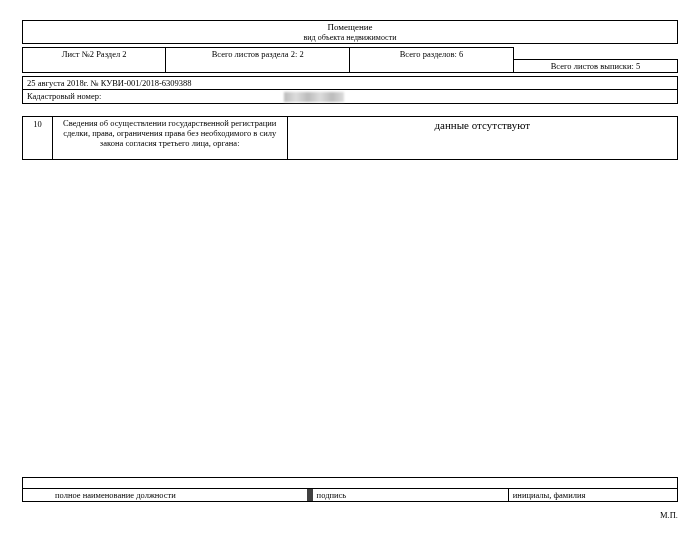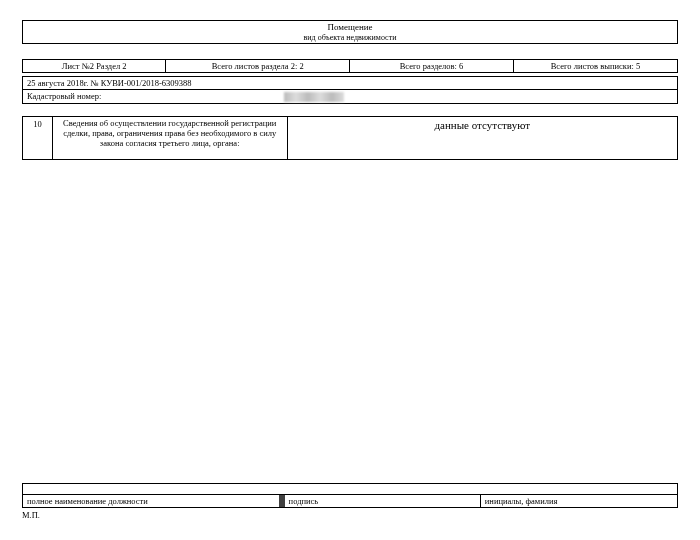--- a/index.html
+++ b/index.html
@@ -24,21 +24,20 @@
     line-height: 1.2;
     padding: 1px 12px;
     margin-bottom: 3px;
   }
   .title-main { font-size: 9px; }
   .title-sub { font-size: 8px; }
   .row {
     display: flex;
     width: 100%;
     margin-bottom: 3px;
-    align-items: flex-end;
   }
   .row .cell {
     border: 1px solid #000;
     box-sizing: border-box;
     padding: 1px 4px;
     text-align: center;
     font-size: 8.5px;
   }
   .row .cell + .cell { border-left: none; }
   .c1 { flex: 0 0 22%; }
@@ -120,27 +119,27 @@
   .sig-labels {
     display: flex;
     border: 1px solid #000;
     border-top: none;
   }
   .sig-labels > div {
     padding: 1px 4px;
     font-size: 8.5px;
     box-sizing: border-box;
   }
-  .sig-a { flex: 0 0 40%; border-right: 6px solid #404040; }
+  .sig-a { flex: 0 0 40%; border-right: 6px solid #404040; margin-left: 28px; }
   .sig-b { flex: 0 0 30%; border-right: 1px solid #000; }
   .sig-c { flex: 0 0 30%; }
   .mp {
-    text-align: left;
+    text-align: right;
     font-size: 8.5px;
-    margin-top: 2px;
+    margin-top: 8px;
   }
 </style>
 </head>
 <body>
 
 <div class="box title-box">
   <div class="title-main">Помещение</div>
   <div class="title-sub">вид объекта недвижимости</div>
 </div>
 

